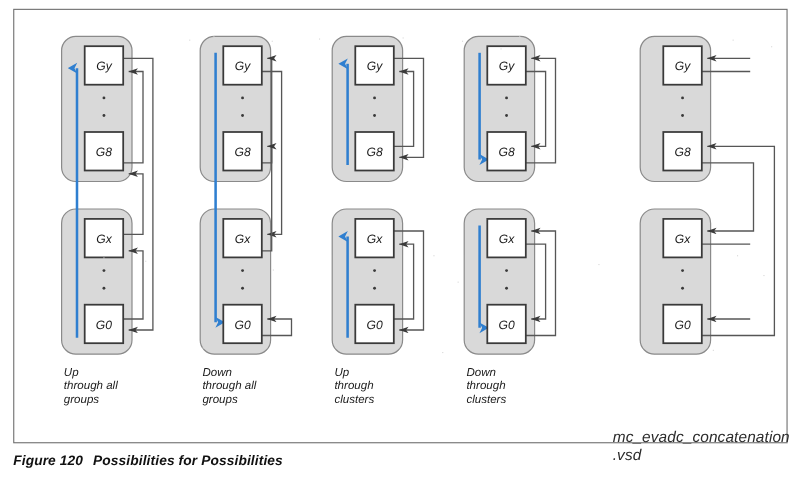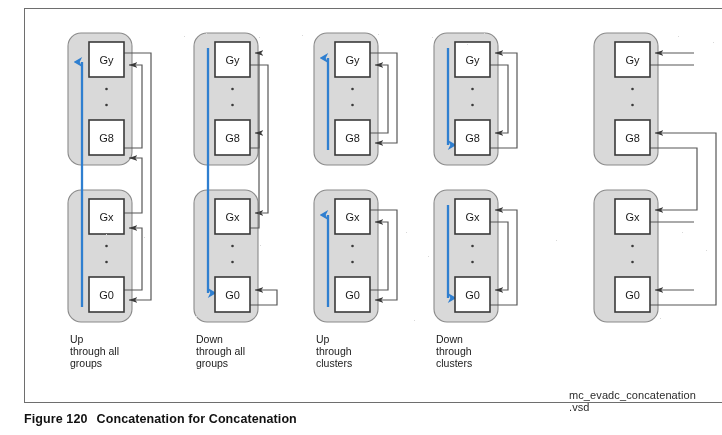--- a/index.html
+++ b/index.html
@@ -1,22 +1,22 @@
 <!DOCTYPE html>
 <html><head>
 <meta charset="utf-8">
 <style>
   html,body{margin:0;padding:0;background:#ffffff;}
   body{width:722px;height:435px;font-family:"Liberation Sans",sans-serif;position:relative;overflow:hidden;}
-  #figure-root{position:absolute;left:16px;top:0;width:592px;height:435px;}
+  #figure-root{position:absolute;left:4px;top:0;width:592px;height:435px;font-style:italic;}
   .frame{position:absolute;left:8px;top:8px;width:704px;height:395px;border:1px solid #6e6e6e;background:#ffffff;box-sizing:border-box;}
   svg.diagram{position:absolute;left:0;top:0;width:722px;height:435px;overflow:visible;}
   .box-label{font-family:"Liberation Sans",sans-serif;font-size:11px;fill:#1a1a1a;}
   .cap{position:absolute;font-family:"Liberation Sans",sans-serif;font-size:10.5px;color:#1a1a1a;line-height:12.2px;white-space:pre-line;}
-  .vsd{position:absolute;font-family:"Liberation Sans",sans-serif;font-size:11px;color:#2b2b2b;letter-spacing:.1px;padding-left:22px;}
+  .vsd{position:absolute;font-family:"Liberation Sans",sans-serif;font-size:14px;color:#2b2b2b;letter-spacing:.1px;padding-left:22px;}
   .figcaption{position:absolute;left:8px;top:412px;font-family:"Liberation Sans",sans-serif;font-weight:bold;font-size:12.5px;color:#111111;letter-spacing:.1px;}
   .fignum{margin-right:9px;}
   .watermark{position:absolute;left:511px;top:406px;font-family:"Liberation Sans",sans-serif;font-size:13px;color:#d7d7d7;letter-spacing:.5px;white-space:nowrap;pointer-events:none;}
   .speck{position:absolute;background:#d8d8d8;width:1px;height:1px;}
 </style>
 </head>
 <body>
 
 <div id="figure-root">
 
@@ -261,16 +261,16 @@
 through
 clusters</div>
   <div class="cap" style="left:420px;top:333px;width:100px;">Down
 through
 clusters</div>
 
   <div class="vsd" style="left:531px;top:389px;">mc_evadc_concatenation .vsd</div>
 
 
   <div class="figcaption">
-    <span class="fignum">Figure 120</span><span>Concatenation for Concatenation</span>
+    <span class="fignum">Figure 120</span><span>Possibilities for Possibilities</span>
   </div>
 
 </div>
 
 </body></html>

